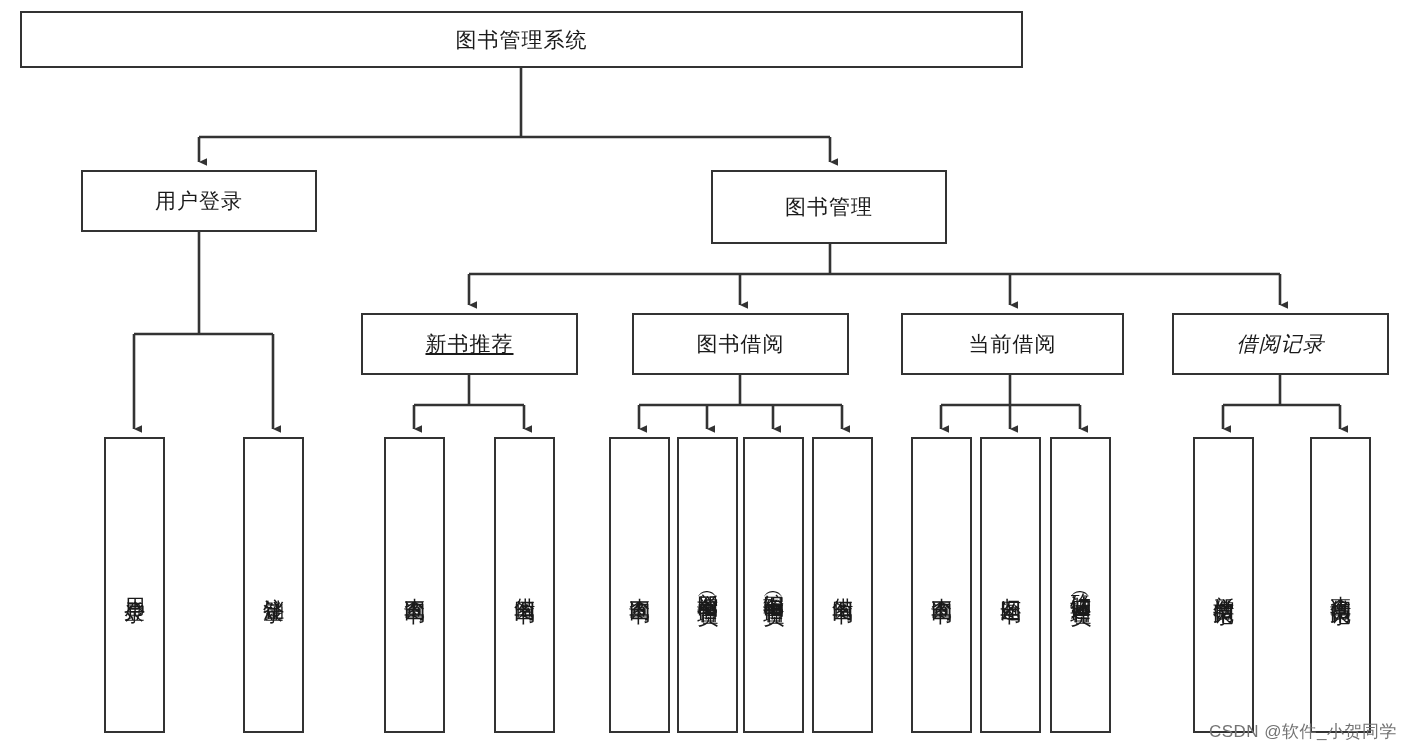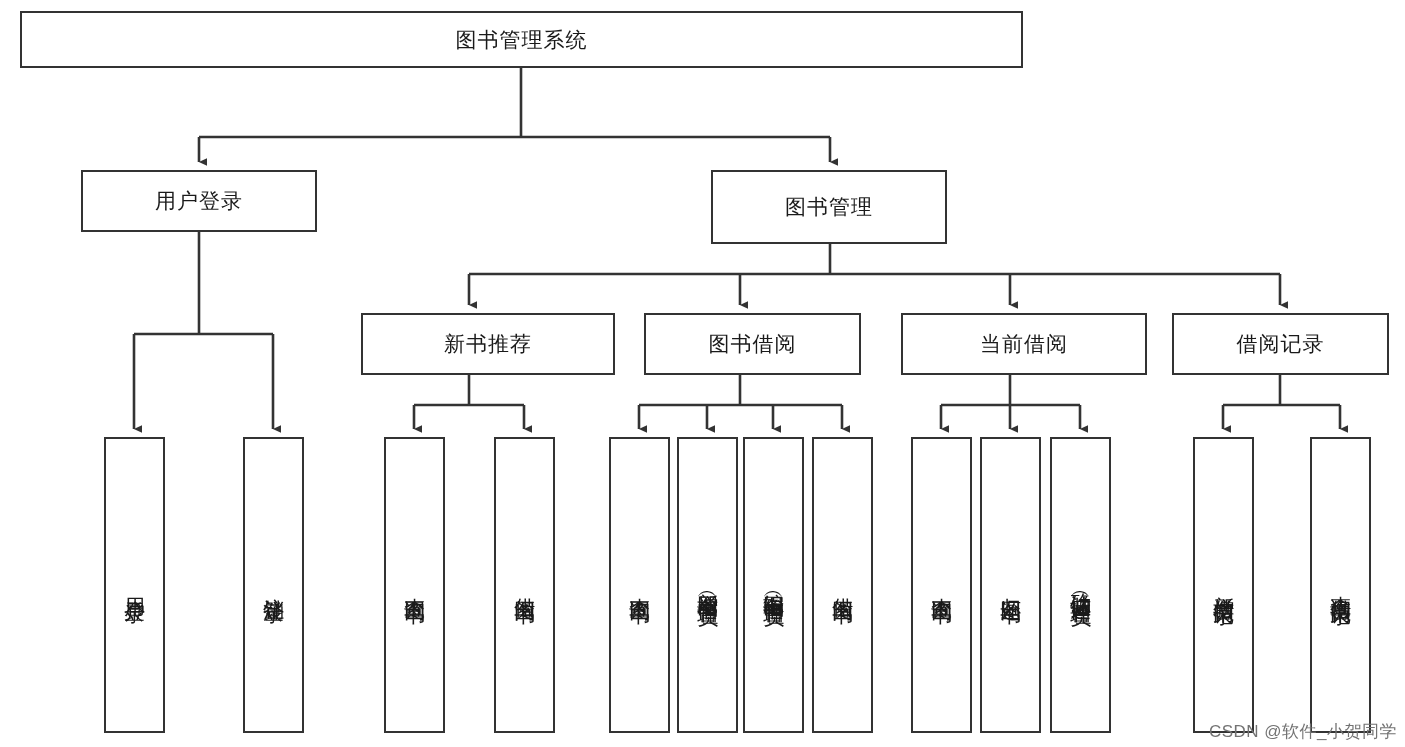--- a/index.html
+++ b/index.html
@@ -119,24 +119,24 @@
       <path d="M1223,405 L1223,429" marker-end="url(#ah)"></path>
       <path d="M1340,405 L1340,429" marker-end="url(#ah)"></path>
     </g>
   </svg>
 
   <div class="node h" style="left:20px; top:11px; width:1003px; height:57px;">图书管理系统</div>
 
   <div class="node h" style="left:81px; top:170px; width:236px; height:62px;">用户登录</div>
   <div class="node h" style="left:711px; top:170px; width:236px; height:74px;">图书管理</div>
 
-  <div class="node h" style="left:361px; top:313px; width:254px; height:62px;">新书推荐</div>
-  <div class="node h" style="left:632px; top:313px; width:217px; height:62px;margin-left:12px;">图书借阅</div>
-  <div class="node h" style="left:901px; top:313px; width:246px; height:62px;">当前借阅</div>
-  <div class="node h" style="left:1172px; top:313px; width:217px; height:62px;">借阅记录</div>
+  <div class="node h" style="left:361px; top:313px; width:217px; height:62px;text-decoration:underline;">新书推荐</div>
+  <div class="node h" style="left:632px; top:313px; width:217px; height:62px;">图书借阅</div>
+  <div class="node h" style="left:901px; top:313px; width:223px; height:62px;">当前借阅</div>
+  <div class="node h" style="left:1172px; top:313px; width:217px; height:62px;font-style:italic;">借阅记录</div>
 
   <div class="node v" style="left:104px; top:437px; width:61px; height:296px;">
     <span class="vtext">用户登录</span>
   </div>
   <div class="node v" style="left:243px; top:437px; width:61px; height:296px;">
     <span class="vtext">注销登录</span>
   </div>
 
   <div class="node v" style="left:384px; top:437px; width:61px; height:296px;">
     <span class="vtext">查询图书</span>

